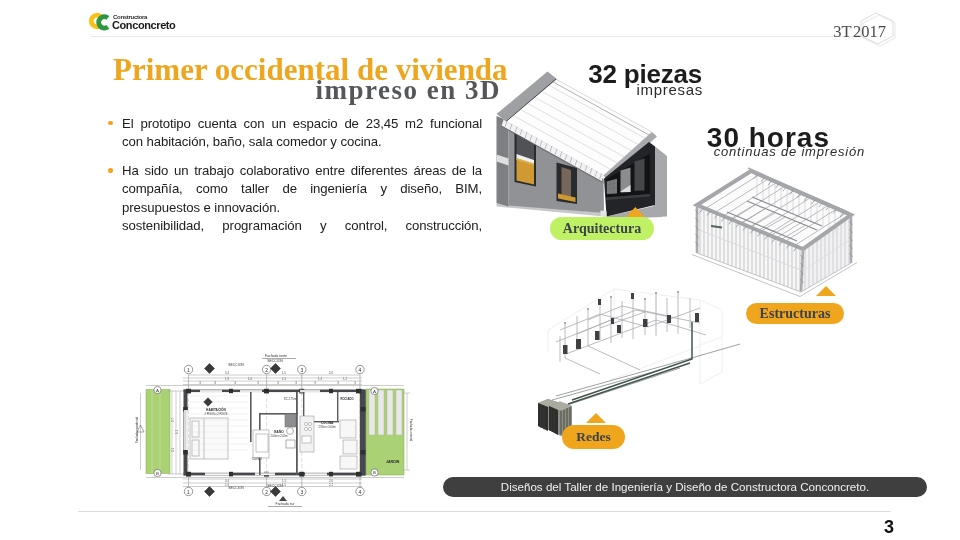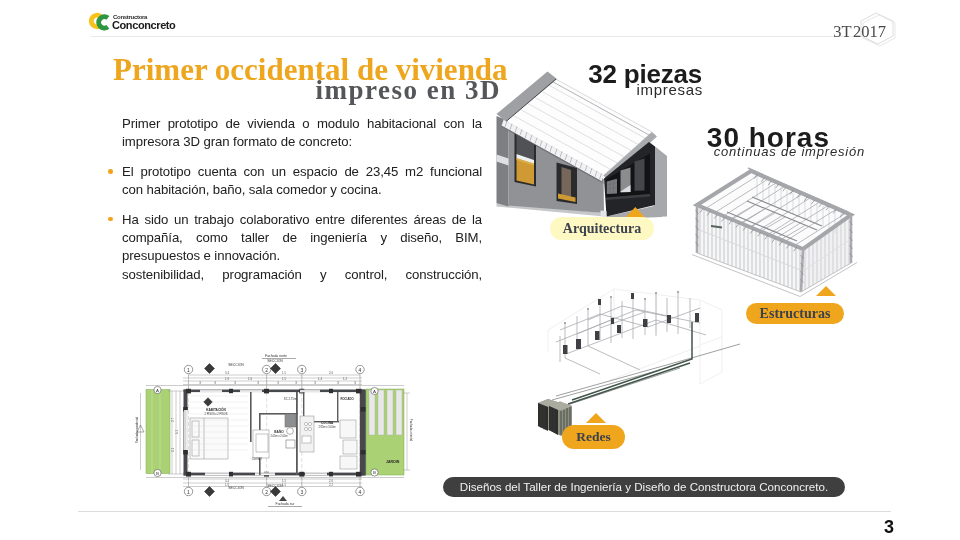--- a/index.html
+++ b/index.html
@@ -29,24 +29,20 @@
 </svg>
 
 <div class="abs" style="left:796px;top:21.5px;width:90px;text-align:right;font-family:'Liberation Serif',serif;font-size:16.5px;color:#4a4a4a;">3T 2017</div>
 
 <div class="abs" style="left:113px;top:53.5px;font-family:'Liberation Serif',serif;font-weight:bold;font-size:31px;line-height:31px;color:#EDA61E;white-space:nowrap;">Primer occidental de vivienda</div>
 
 <div class="abs" style="left:113px;top:77px;width:388px;text-align:right;font-family:'Liberation Serif',serif;font-weight:bold;font-size:27px;line-height:27px;color:#55565a;white-space:nowrap;letter-spacing:1.5px;">impreso en 3D</div>
 
 <div class="abs" style="left:122px;top:114.5px;width:360px;font-size:13.2px;line-height:18.3px;color:#222021;letter-spacing:-0.1px;">
 
-  <div style="margin-bottom:12px;">
-    <div style="text-align:justify;text-align-last:justify;">Primer prototipo de vivienda o modulo habitacional con la</div>
-    <div>impresora 3D gran formato de concreto:</div>
-  </div>
 
   <div style="position:relative;margin-bottom:11px;">
       <span style="position:absolute;left:-14px;top:6px;width:4.5px;height:4.5px;border-radius:50%;background:#F5A21B;"></span>
     <div style="text-align:justify;text-align-last:justify;">El prototipo cuenta con un espacio de 23,45 m2 funcional</div>
     <div>con habitación, baño, sala comedor y cocina.</div>
   </div>
 
 
   <div style="position:relative;">
       <span style="position:absolute;left:-14px;top:6px;width:4.5px;height:4.5px;border-radius:50%;background:#F5A21B;"></span>
@@ -152,21 +148,21 @@
 
   <polygon points="606,197.5 650,194 650,196.5 606,200" fill="#3c3d41"></polygon>
 
   <polygon points="600.5,210.5 606.5,211 606.5,217.5 600.5,215.5" fill="#e4e5e7"></polygon>
 </svg>
 
 <svg class="abs" style="left:625px;top:206.5px;" width="21" height="11" viewBox="0 0 21 11">
     <polygon points="10.3,0 20.5,11 0,11" fill="#F0A61C"></polygon>
   </svg>
 
-<div class="abs" style="left:550px;top:217px;width:104px;height:23px;background:#fef9c3;border-radius:12px;text-align:center;font-family:'Liberation Serif',serif;font-weight:bold;font-size:14px;line-height:23px;color:#3b414d;">Arquitectura</div>
+<div class="abs" style="left:550px;top:217px;width:104px;height:23px;background:#bef264;border-radius:12px;text-align:center;font-family:'Liberation Serif',serif;font-weight:bold;font-size:14px;line-height:23px;color:#3b414d;">Arquitectura</div>
 
 <svg class="abs" style="left:688px;top:162px;" width="172" height="140" viewBox="688 162 172 140">
 
   <polygon points="697,205 751,171 851,215 803,249" fill="#fbfbfc" stroke="#c5c6c8" stroke-width="0.8"></polygon>
 
   <line x1="748" y1="168" x2="848" y2="212" stroke="#aaabaf" stroke-width="1.4"></line>
 
   <polygon points="697,205 803,249 801,292 697,253" fill="#f7f7f8"></polygon>
 
   <polygon points="803,249 851,215 851,263 801,292" fill="#f1f1f2"></polygon>
@@ -704,17 +700,17 @@
     <rect x="272" y="488" width="7" height="7" transform="rotate(45 275.5 491.5)"></rect>
   </g>
   <text x="236" y="489" font-size="3.4" fill="#333" text-anchor="middle">SECCION</text>
   <text x="275" y="487" font-size="3.4" fill="#333" text-anchor="middle">SECCION</text>
 
   <polygon points="283,496 287,501 279,501" fill="#444"></polygon>
   <text x="285" y="505" font-size="3.4" fill="#333" text-anchor="middle">Fachada sur</text>
   <line x1="268" y1="506.5" x2="302" y2="506.5" stroke="#555" stroke-width="0.5"></line>
 </svg>
 
-<div class="abs" style="left:443px;top:477px;width:402px;height:20px;background:#3f3f3f;border-radius:10px;text-align:center;font-size:11.6px;line-height:20px;color:#f2f2f2;">Diseños del Taller de Ingeniería y Diseño de Constructora Conconcreto.</div>
+<div class="abs" style="left:443px;top:477px;width:484px;height:20px;background:#3f3f3f;border-radius:10px;text-align:center;font-size:11.6px;line-height:20px;color:#f2f2f2;">Diseños del Taller de Ingeniería y Diseño de Constructora Conconcreto.</div>
 
 <div class="abs" style="left:78px;top:511px;width:813px;height:1px;background:#dcdcdc;"></div>
 
 <div class="abs" style="left:860px;top:517px;width:34px;text-align:right;font-weight:bold;font-size:18px;color:#111;">3</div>
 
 </body></html>

